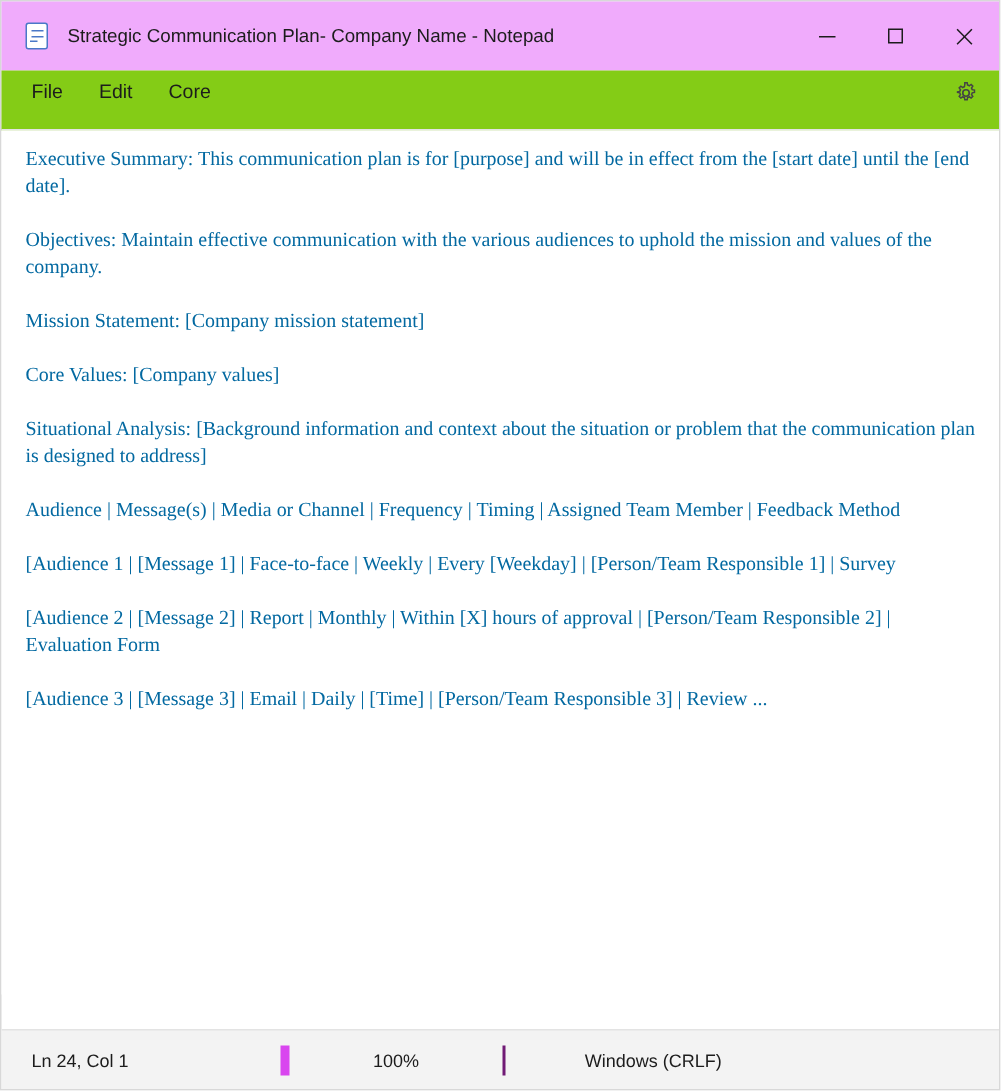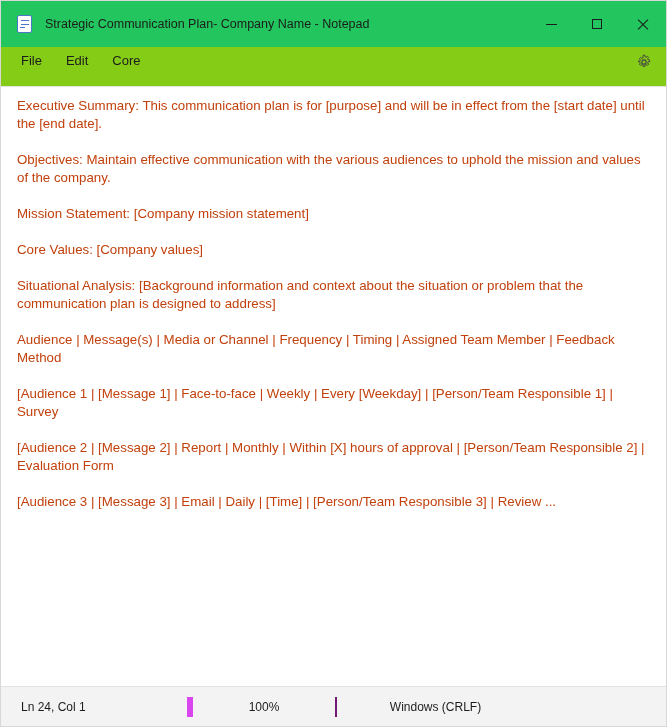--- a/index.html
+++ b/index.html
@@ -20,21 +20,21 @@
     display: flex;
     flex-direction: column;
     position: relative;
     border: 1px solid #d8d8d8;
     box-sizing: border-box;
   }
   
   .titlebar {
     height: 46px;
     min-height: 46px;
-    background: #22c55e;
+    background: #f0abfc;
     display: flex;
     align-items: center;
     padding-left: 14px;
     box-sizing: border-box;
   }
   .app-icon {
     width: 18px;
     height: 20px;
     margin-right: 12px;
     position: relative;
@@ -153,24 +153,24 @@
     flex: 1 1 auto;
     position: relative;
     background: #ffffff;
     overflow: hidden;
   }
   .editor {
     position: absolute;
     left: 0; top: 0; right: 0; bottom: 0;
     padding: 10px 14px 0 16px;
     box-sizing: border-box;
-    font-family: Liberation Sans, sans-serif;
+    font-family: Liberation Serif, serif;
     font-size: 13.3px;
     line-height: 18px;
-    color: #c2410c;
+    color: #0369a1;
     white-space: pre-wrap;
     word-break: break-word;
     overflow: hidden;
     border: none;
     outline: none;
     background: transparent;
     resize: none;
   }
 
   

